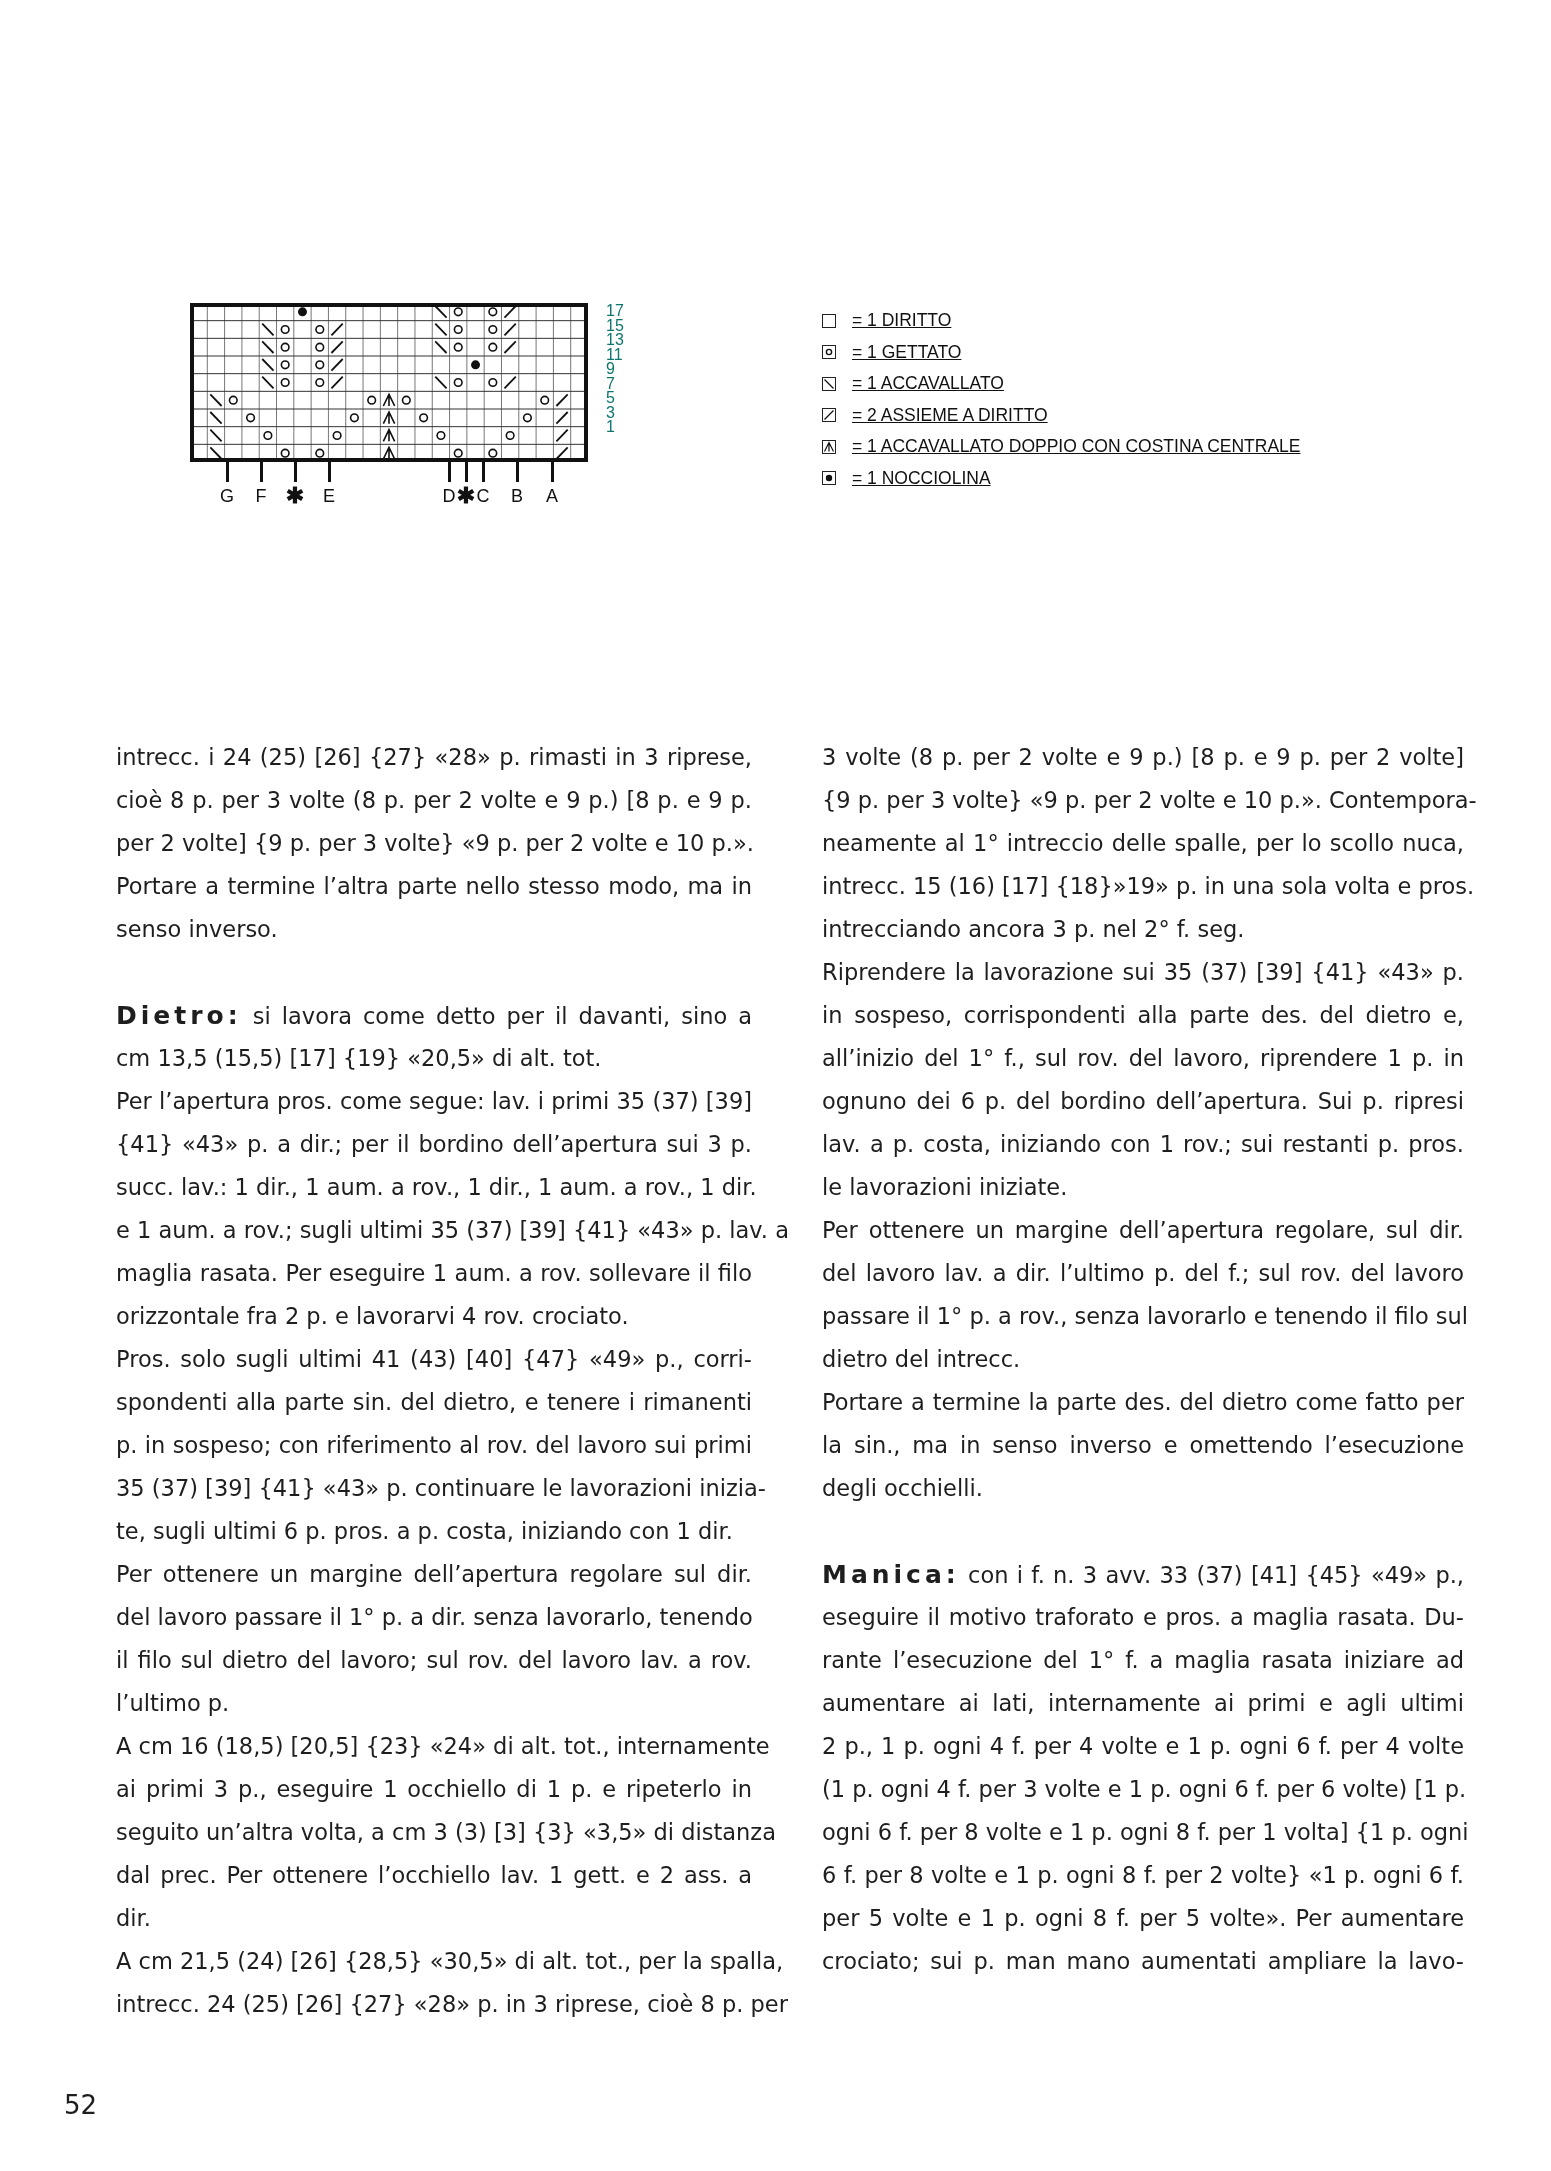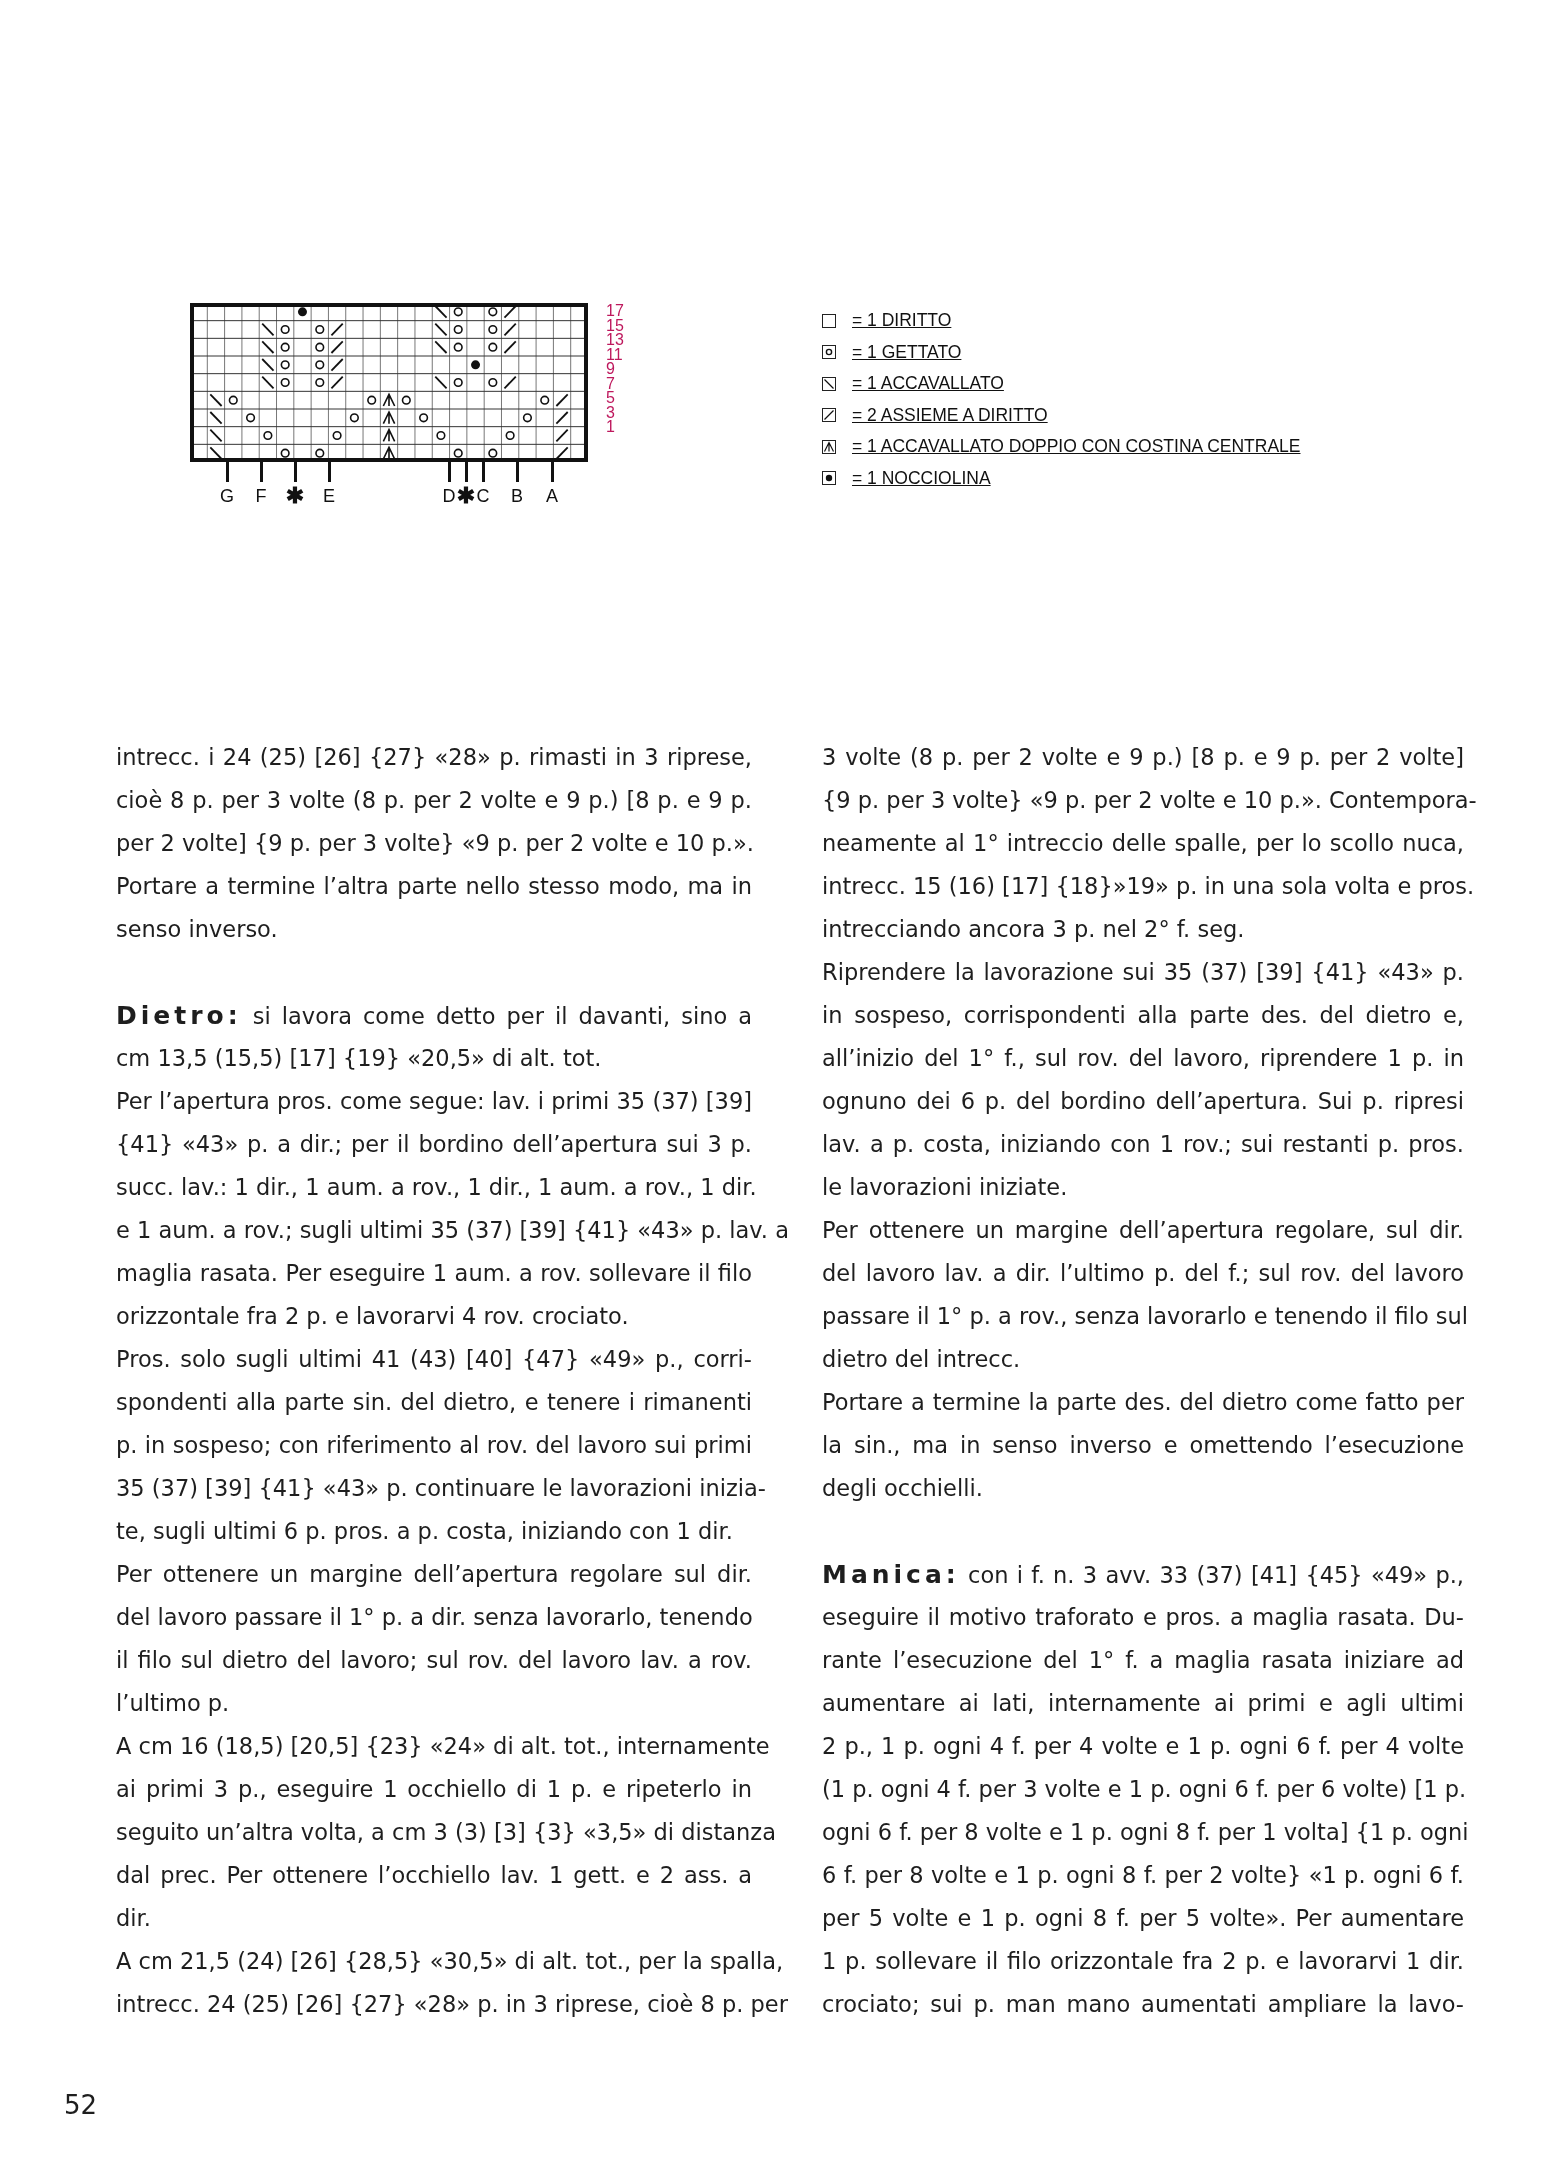--- a/index.html
+++ b/index.html
@@ -1,19 +1,19 @@
 <!DOCTYPE html>
 <html><head>
 <meta charset="utf-8">
 <style>
   html, body { margin: 0; padding: 0; background: #ffffff; }
   body { width: 1551px; height: 2171px; position: relative; overflow: hidden; font-family: "DejaVu Sans", sans-serif; color: #1a1a1a; }
   .chart { position: absolute; left: 190px; top: 303px; width: 398px; height: 159px; border: 4px solid #111; box-sizing: border-box; }
   .chart svg { position: absolute; left: -4px; top: -4px; }
-  .row-labels { position: absolute; left: 606px; top: 304px; width: 40px; font-family: "Liberation Sans", sans-serif; font-size: 16px; line-height: 14.5px; color: #be185d; }
+  .row-labels { position: absolute; left: 606px; top: 304px; width: 40px; font-family: "Liberation Sans", sans-serif; font-size: 16px; line-height: 14.5px; color: #0f766e; }
   .row-labels div { height: 14.5px; }
   .markers { position: absolute; left: 0; top: 462px; width: 700px; height: 60px; }
   .marker-line { position: absolute; top: 0; width: 3px; height: 20px; background: #111; }
   .marker-label { position: absolute; top: 24px; font-family: "Liberation Sans", sans-serif; font-size: 18px; color: #111; transform: translateX(-50%); }
   .marker-label.star { font-size: 22px; font-weight: bold; top: 21px; }
   .legend { position: absolute; left: 822px; top: 305px; font-family: "Liberation Sans", sans-serif; font-size: 17.5px; color: #111; }
   .legend-item { height: 31.5px; display: flex; align-items: center; text-decoration: underline; }
   .legend-sym { width: 14px; height: 14px; border: 1px solid #222; position: relative; box-sizing: border-box; margin-right: 16px; }
   .legend-text { white-space: nowrap; }
   .col { position: absolute; top: 736px; font-family: "DejaVu Sans", sans-serif; font-size: 22.5px; line-height: 43px; color: #1e1e1e; }
@@ -262,17 +262,16 @@
     <div class="gap"></div>
     <div class="line"><span class="heading">Manica:</span><span> con i f. n. 3 avv. 33 (37) [41] {45} «49» p.,</span></div>
     <div class="line"><span>eseguire il motivo traforato e pros. a maglia rasata. Du-</span></div>
     <div class="line"><span>rante l’esecuzione del 1° f. a maglia rasata iniziare ad</span></div>
     <div class="line"><span>aumentare ai lati, internamente ai primi e agli ultimi</span></div>
     <div class="line"><span>2 p., 1 p. ogni 4 f. per 4 volte e 1 p. ogni 6 f. per 4 volte</span></div>
     <div class="line"><span>(1 p. ogni 4 f. per 3 volte e 1 p. ogni 6 f. per 6 volte) [1 p.</span></div>
     <div class="line"><span>ogni 6 f. per 8 volte e 1 p. ogni 8 f. per 1 volta] {1 p. ogni</span></div>
     <div class="line"><span>6 f. per 8 volte e 1 p. ogni 8 f. per 2 volte} «1 p. ogni 6 f.</span></div>
     <div class="line"><span>per 5 volte e 1 p. ogni 8 f. per 5 volte». Per aumentare</span></div>
-    <div class="line"><span>1 p. sollevare il filo orizzontale fra 2 p. e lavorarvi 1 dir.</span></div>
     <div class="line"><span>crociato; sui p. man mano aumentati ampliare la lavo-</span></div>
   </div>
 
 <div class="page-number">52</div>
 
 </body></html>

